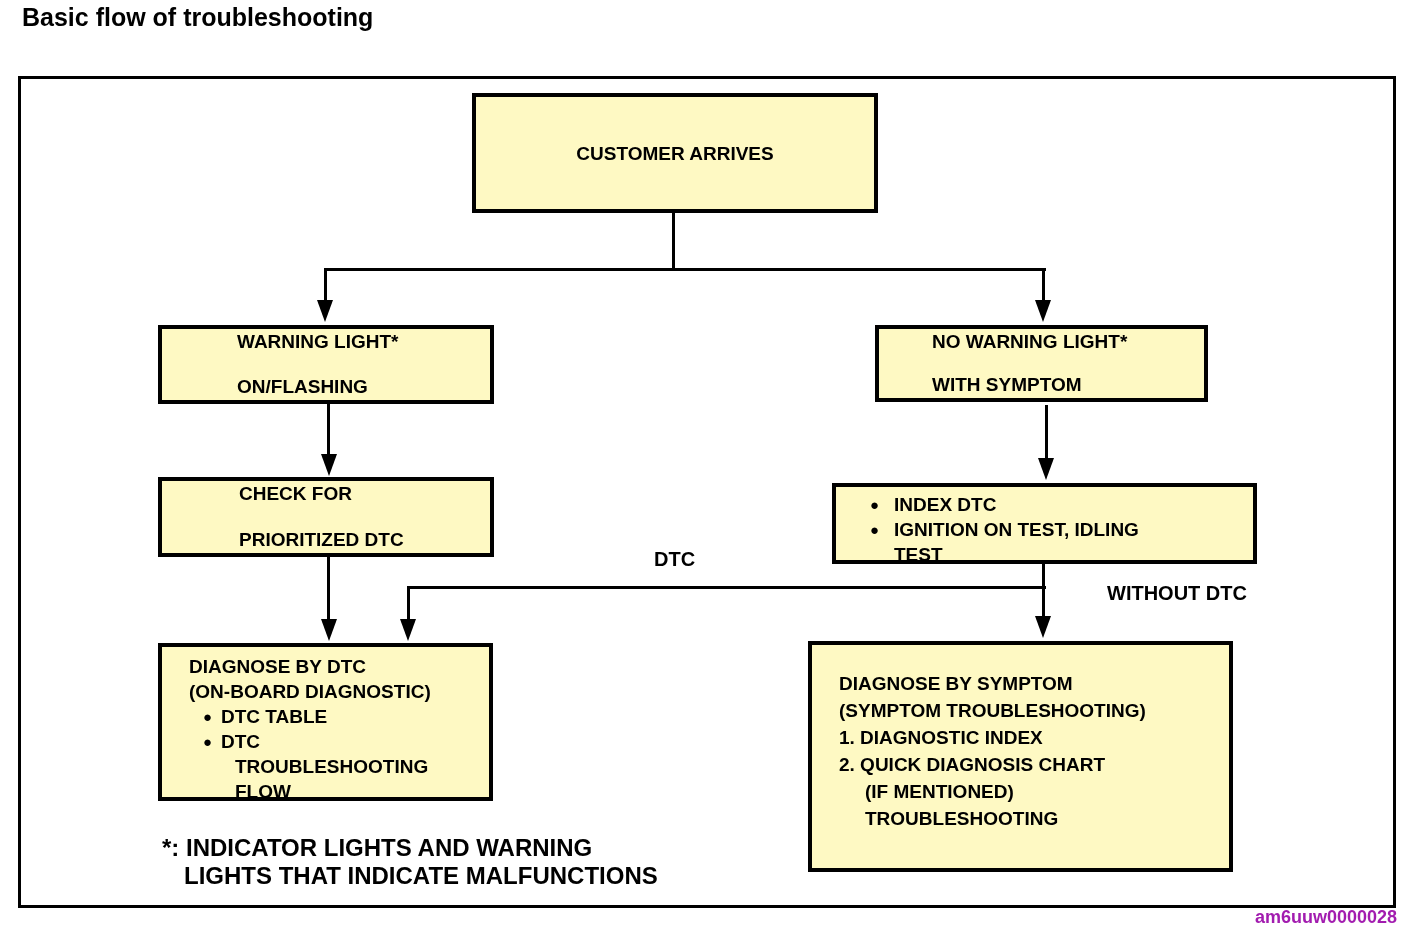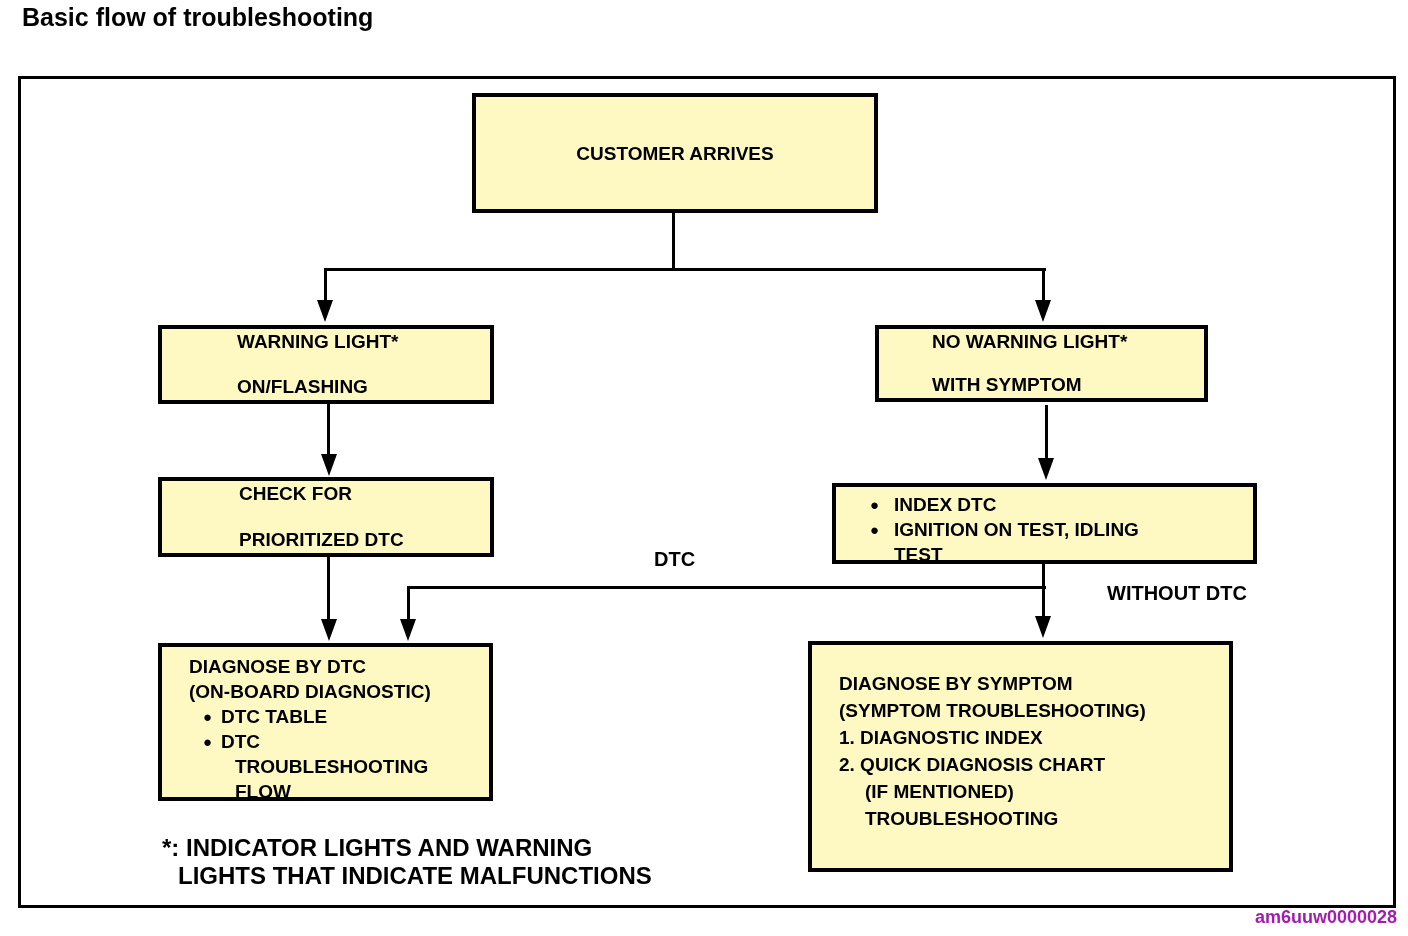--- a/index.html
+++ b/index.html
@@ -68,21 +68,21 @@
   .edge-label {
     position: absolute;
     font-size: 20px; font-weight: 700; color: #000;
     white-space: nowrap;
   }
   .footnote {
     position: absolute; left: 162px; top: 834px;
     font-size: 24px; font-weight: 700; line-height: 28px;
     color: #000; white-space: nowrap;
   }
-  .footnote .fn-line2 { margin-left: 16px; }
+  .footnote .fn-line2 { margin-left: 22px; }
   .figure-code {
     position: absolute; right: 11px; top: 907px;
     font-size: 18px; font-weight: 700; color: #a21caf;
     white-space: nowrap;
   }
 </style>
 </head>
 <body>
 
 <div id="canvas">

